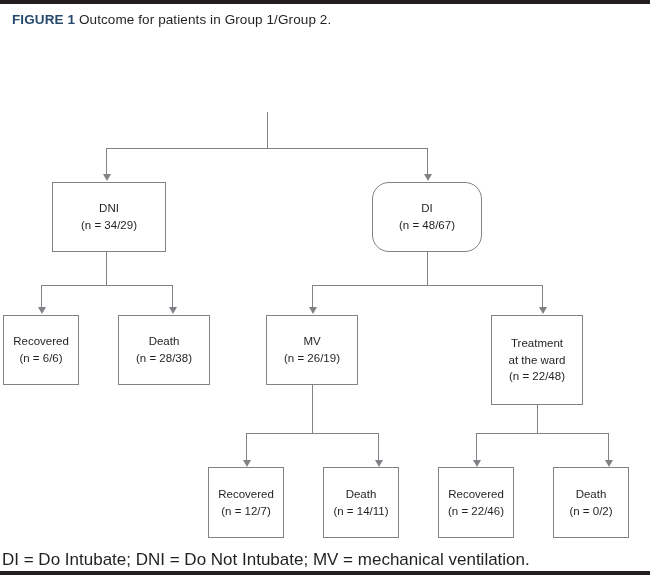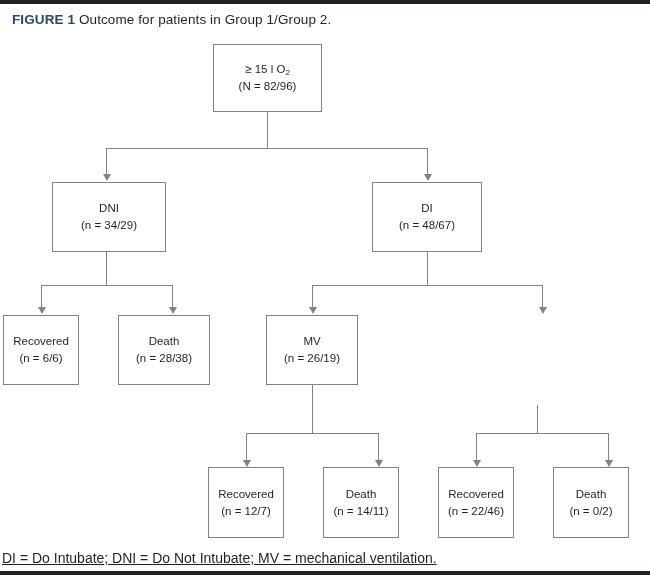--- a/index.html
+++ b/index.html
@@ -42,24 +42,23 @@
     padding-left: 10px;
   }
   .fig-title .fig-label {
     font-weight: bold;
     color: #27496d;
   }
   .footnote {
     position: absolute;
     left: 2px;
     top: 550px;
-    font-size: 14px;
+    font-size: 17px;
     color: #231f20;
     white-space: nowrap;
-    text-decoration: underline;
   }
 
   
   .node {
     position: absolute;
     box-sizing: border-box;
     border: 1px solid #808285;
     background: #ffffff;
     display: flex;
     flex-direction: column;
@@ -98,38 +97,34 @@
 
 <div id="page">
 
   <div class="rule-top"></div>
   <div class="rule-bottom"></div>
 
   <div class="fig-title">
     <span class="fig-label">FIGURE 1</span><span>&nbsp;</span><span>Outcome for patients in Group 1/Group 2.</span>
   </div>
 
-  <div class="node" style="left:213px; top:44px; width:109px; height:68px;">
-    <span class="ln"><span>≥ 15 l O</span><sub>2</sub></span>
-    <span class="ln">(N = 82/96)</span>
-  </div>
 
   <div class="vline" style="left:267px; top:112px; height:36px;"></div>
   <div class="hline" style="left:106px; top:148px; width:322px;"></div>
   <div class="vline" style="left:106px; top:148px; height:26px;"></div>
   <div class="arrow" style="left:103px; top:174px;"></div>
   <div class="vline" style="left:427px; top:148px; height:26px;"></div>
   <div class="arrow" style="left:424px; top:174px;"></div>
 
   <div class="node" style="left:52px; top:182px; width:114px; height:70px;">
     <span class="ln">DNI</span>
     <span class="ln">(n = 34/29)</span>
   </div>
 
-  <div class="node" style="left:372px; top:182px; width:110px; height:70px;">
+  <div class="node" style="left:372px; top:182px; width:110px; height:70px;border-radius:17px;">
     <span class="ln">DI</span>
     <span class="ln">(n = 48/67)</span>
   </div>
 
   <div class="vline" style="left:106px; top:252px; height:33px;"></div>
   <div class="hline" style="left:41px; top:285px; width:132px;"></div>
   <div class="vline" style="left:41px; top:285px; height:22px;"></div>
   <div class="arrow" style="left:38px; top:307px;"></div>
   <div class="vline" style="left:172px; top:285px; height:22px;"></div>
   <div class="arrow" style="left:169px; top:307px;"></div>
@@ -149,20 +144,25 @@
   <div class="node" style="left:118px; top:315px; width:92px; height:70px;">
     <span class="ln">Death</span>
     <span class="ln">(n = 28/38)</span>
   </div>
 
   <div class="node" style="left:266px; top:315px; width:92px; height:70px;">
     <span class="ln">MV</span>
     <span class="ln">(n = 26/19)</span>
   </div>
 
+  <div class="node" style="left:491px; top:315px; width:92px; height:90px;">
+    <span class="ln">Treatment</span>
+    <span class="ln">at the ward</span>
+    <span class="ln">(n = 22/48)</span>
+  </div>
 
   <div class="vline" style="left:312px; top:385px; height:48px;"></div>
   <div class="hline" style="left:246px; top:433px; width:133px;"></div>
   <div class="vline" style="left:246px; top:433px; height:27px;"></div>
   <div class="arrow" style="left:243px; top:460px;"></div>
   <div class="vline" style="left:378px; top:433px; height:27px;"></div>
   <div class="arrow" style="left:375px; top:460px;"></div>
 
   <div class="vline" style="left:537px; top:405px; height:28px;"></div>
   <div class="hline" style="left:476px; top:433px; width:133px;"></div>

